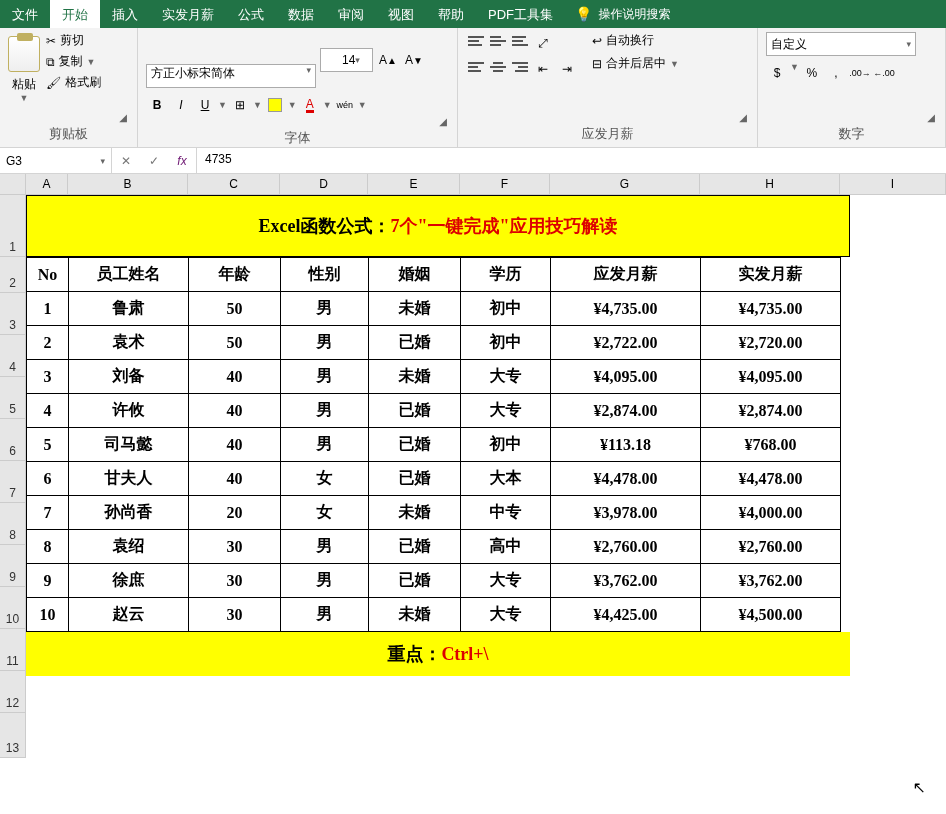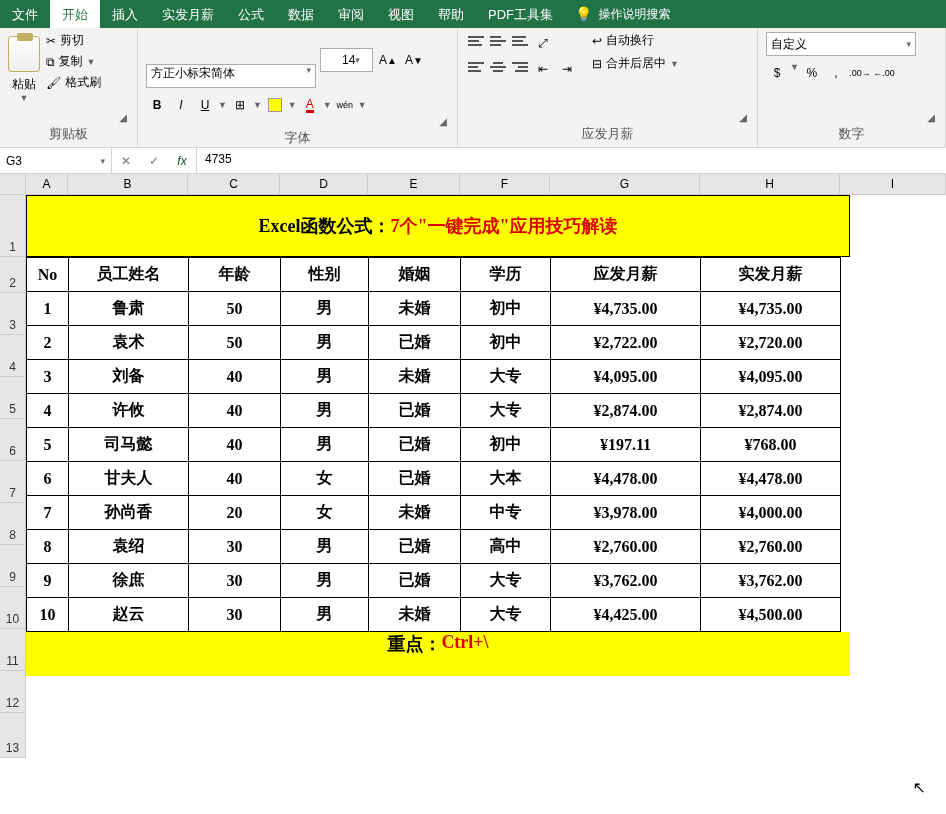--- a/index.html
+++ b/index.html
@@ -46,42 +46,42 @@
 .num-top { width: 150px; height: 24px; border: 1px solid #ababab; background: #fff; padding: 0 4px; font-size: 12px; display:flex; align-items:center; justify-content:space-between; margin-bottom:6px; }
 .num-bottom { display: flex; gap: 2px; }
 
 .corner-expand { font-size:10px; color:#666; text-align:right; padding-right:2px; }
 
 
 .fx-bar { display: flex; align-items: stretch; height: 26px; border-bottom: 1px solid #d4d4d4; background:#fff;justify-content:space-between; }
 .name-box { width: 112px; border-right: 1px solid #d4d4d4; padding: 4px 6px; display:flex; align-items:center; justify-content:space-between; }
 .fx-btns { display: flex; align-items: center; border-right: 1px solid #d4d4d4; }
 .fx-btn { width: 28px; text-align: center; color: #777; cursor:pointer; }
-.fx-label { width: 28px; text-align: center; font-style: italic; color:#14532d; }
+.fx-label { width: 28px; text-align: center; font-style: italic; color:#701a75; }
 .fx-input { flex:1; padding: 4px 8px; }
 
 
 .content-area { position: relative; }
 .data-table { position: absolute; left: 26px; top: 0; }
 .title-row { background: #ffff00; width: 824px; height: 62px; display:flex; align-items:center; justify-content:center; font-size: 18px; font-weight: bold; font-family: Liberation Serif, serif; border: 1px solid #000; }
 .title-black { color:#000; }
 .title-red { color: #d00; }
 .tbl { border-collapse: collapse; }
 .tbl th, .tbl td { border: 1px solid #000; text-align: center; font-family: SimSun; font-weight: bold; padding: 6px 4px; font-size: 16px; }
 .tbl th { height: 34px; }
 .tbl td { height: 34px; }
 .c-no { width: 42px; }
 .c-name { width: 120px; }
 .c-age { width: 92px; }
 .c-sex { width: 88px; }
 .c-mar { width: 92px; }
 .c-edu { width: 90px; }
 .c-sal1 { width: 150px; }
 .c-sal2 { width: 140px; }
-.footer-row { background: #ffff00; width: 824px; height: 44px; display:flex; align-items:flex-start; justify-content:center; font-size: 18px; font-weight: bold; font-family: SimSun; }
+.footer-row { background: #ffff00; width: 824px; height: 44px; display:flex; align-items:center; justify-content:center; font-size: 18px; font-weight: bold; font-family: SimSun; }
 .footer-black { color:#000; }
 .footer-red { color:#d00; }
 
 .row-nums { position:absolute; left:0; top:0; width:26px; }
 .row-num { background:#e6e6e6; border-right:1px solid #ccc; border-bottom:1px solid #ccc; text-align:center; font-size:12px; color:#333; display:flex; align-items:flex-end; justify-content:center; padding-bottom:2px; }
 .col-headers-row { display:flex; }
 .col-h { background:#e6e6e6; border-right:1px solid #ccc; border-bottom:1px solid #ccc; text-align:center; font-size:12px; padding:3px 0; }
 .grid-wrap { position: relative; }
 
 .dropdown-caret { color:#666; font-size:9px; }
@@ -355,21 +355,21 @@
               <td class="c-sal1">¥2,874.00</td>
               <td class="c-sal2">¥2,874.00</td>
             </tr>
             <tr>
               <td class="c-no">5</td>
               <td class="c-name">司马懿</td>
               <td class="c-age">40</td>
               <td class="c-sex">男</td>
               <td class="c-mar">已婚</td>
               <td class="c-edu">初中</td>
-              <td class="c-sal1">¥197.11</td>
+              <td class="c-sal1">¥113.18</td>
               <td class="c-sal2">¥768.00</td>
             </tr>
             <tr>
               <td class="c-no">6</td>
               <td class="c-name">甘夫人</td>
               <td class="c-age">40</td>
               <td class="c-sex">女</td>
               <td class="c-mar">已婚</td>
               <td class="c-edu">大本</td>
               <td class="c-sal1">¥4,478.00</td>

